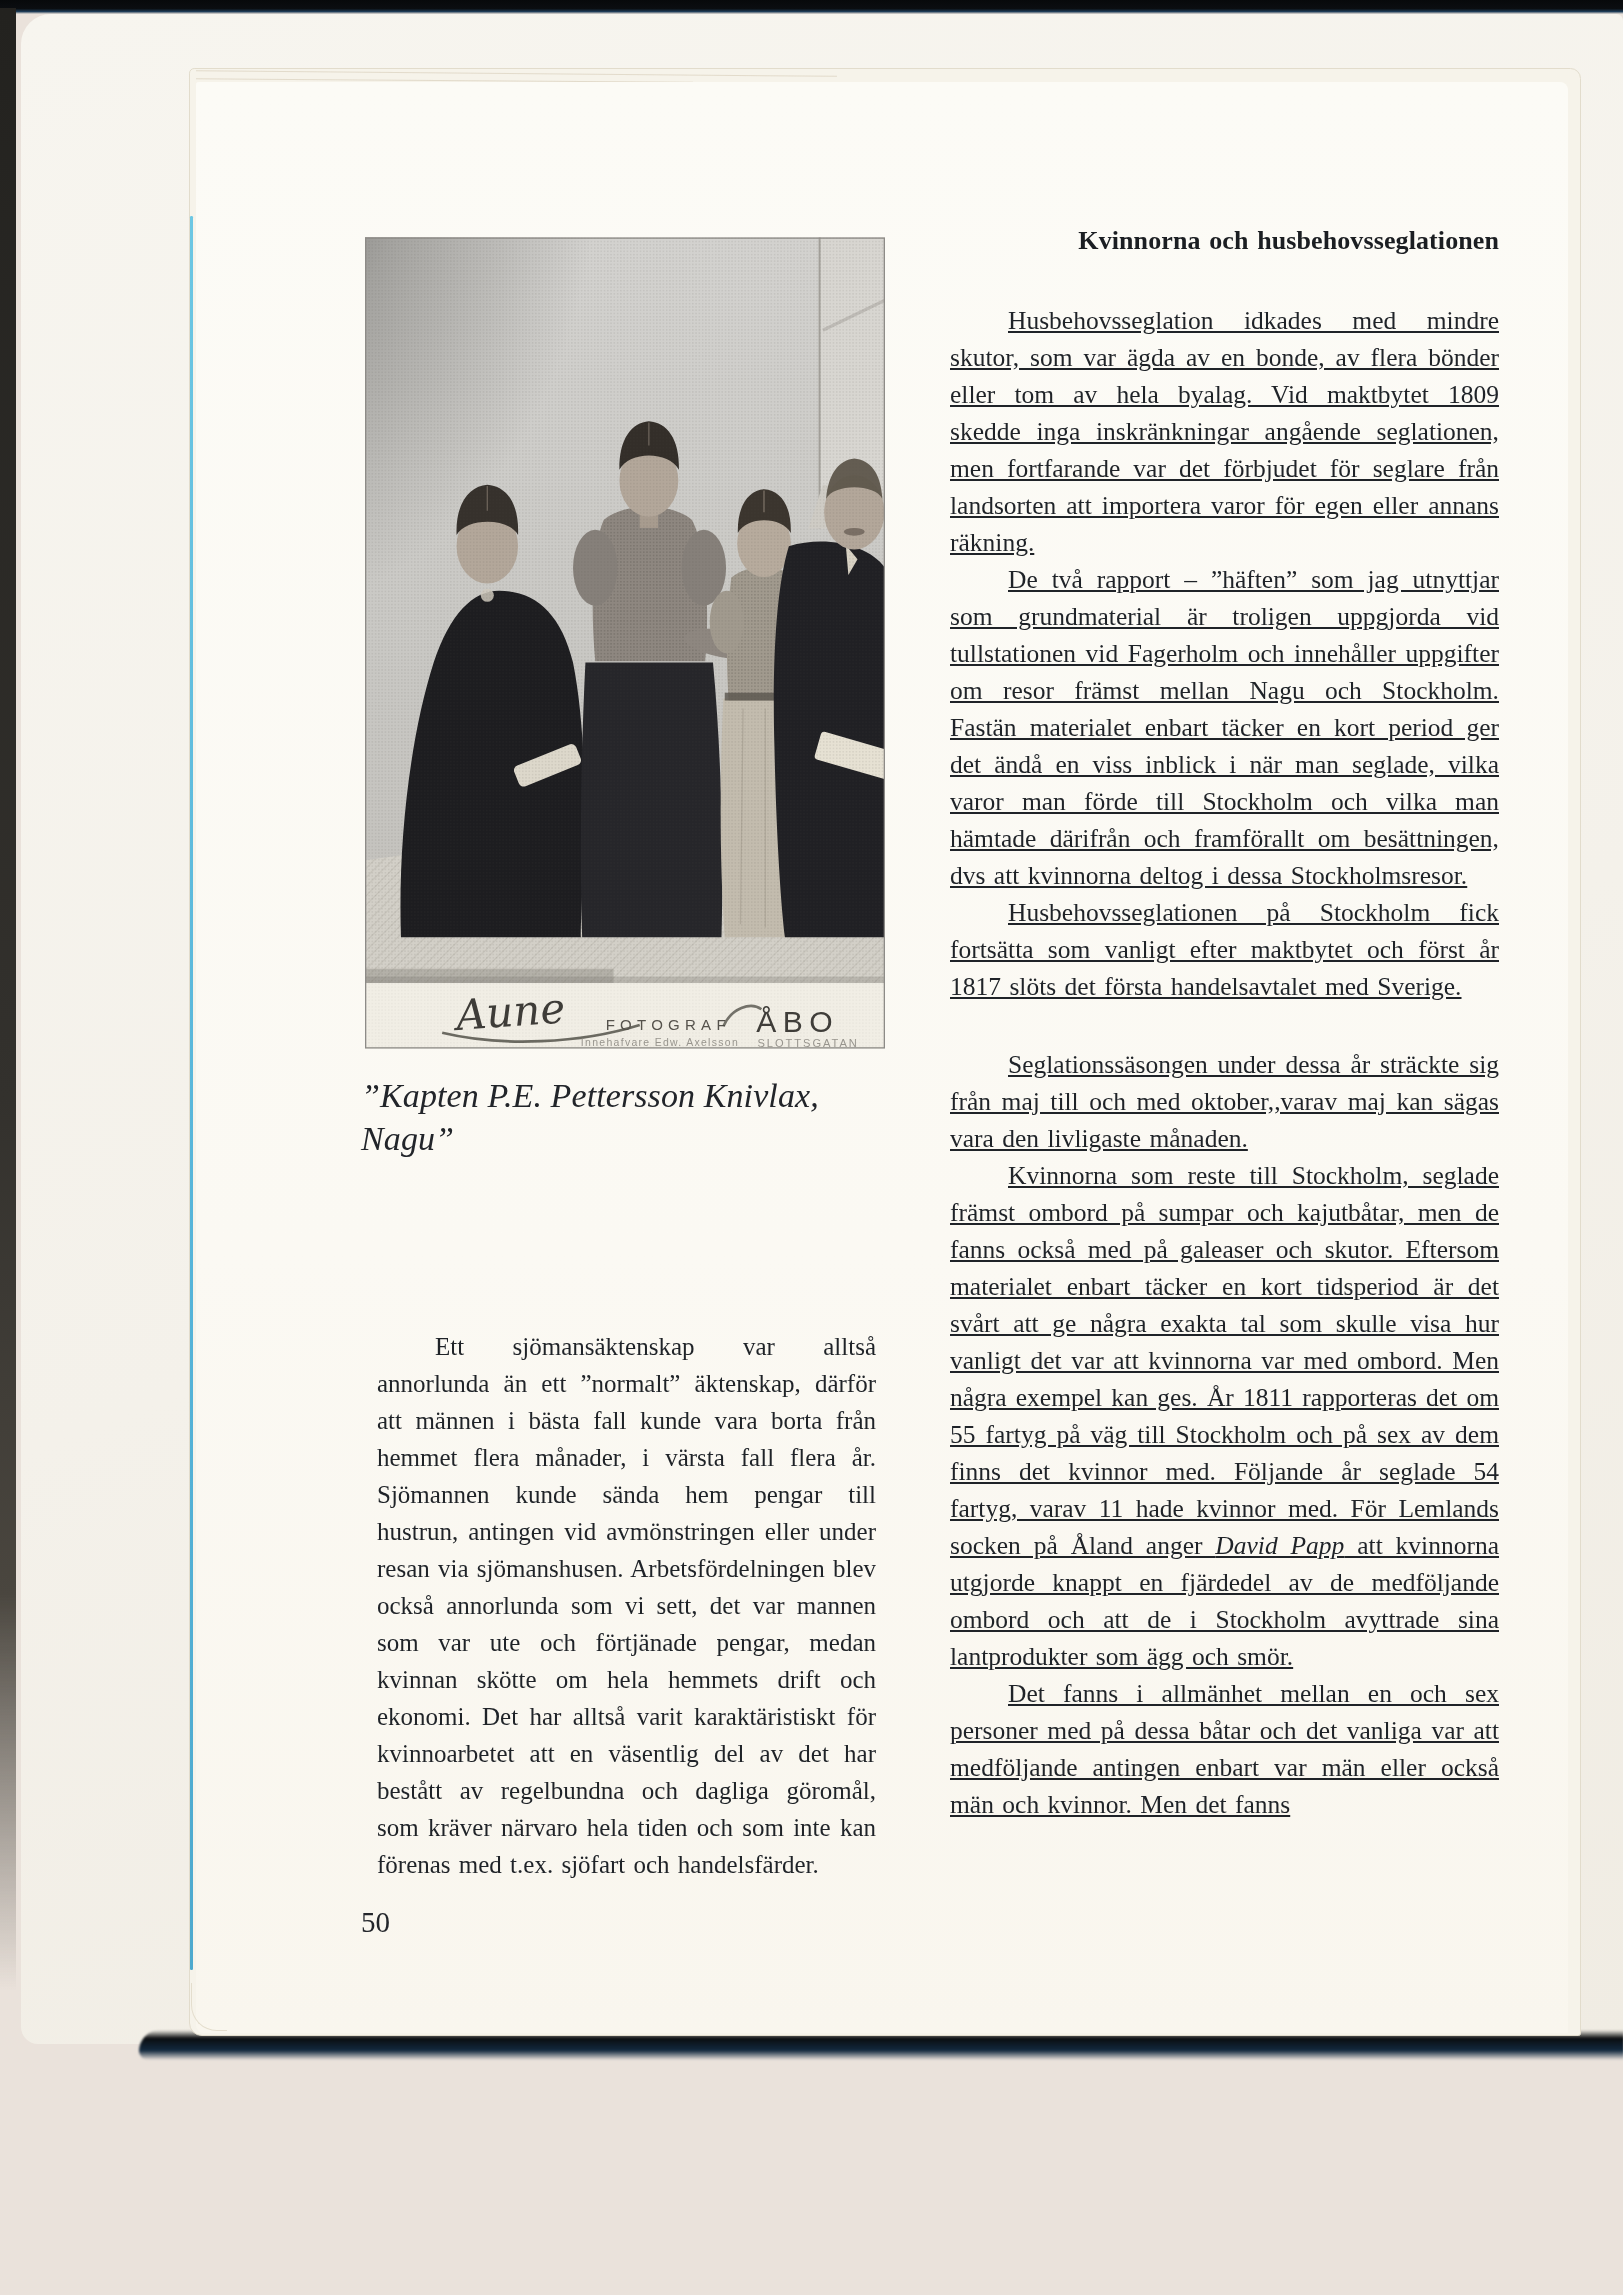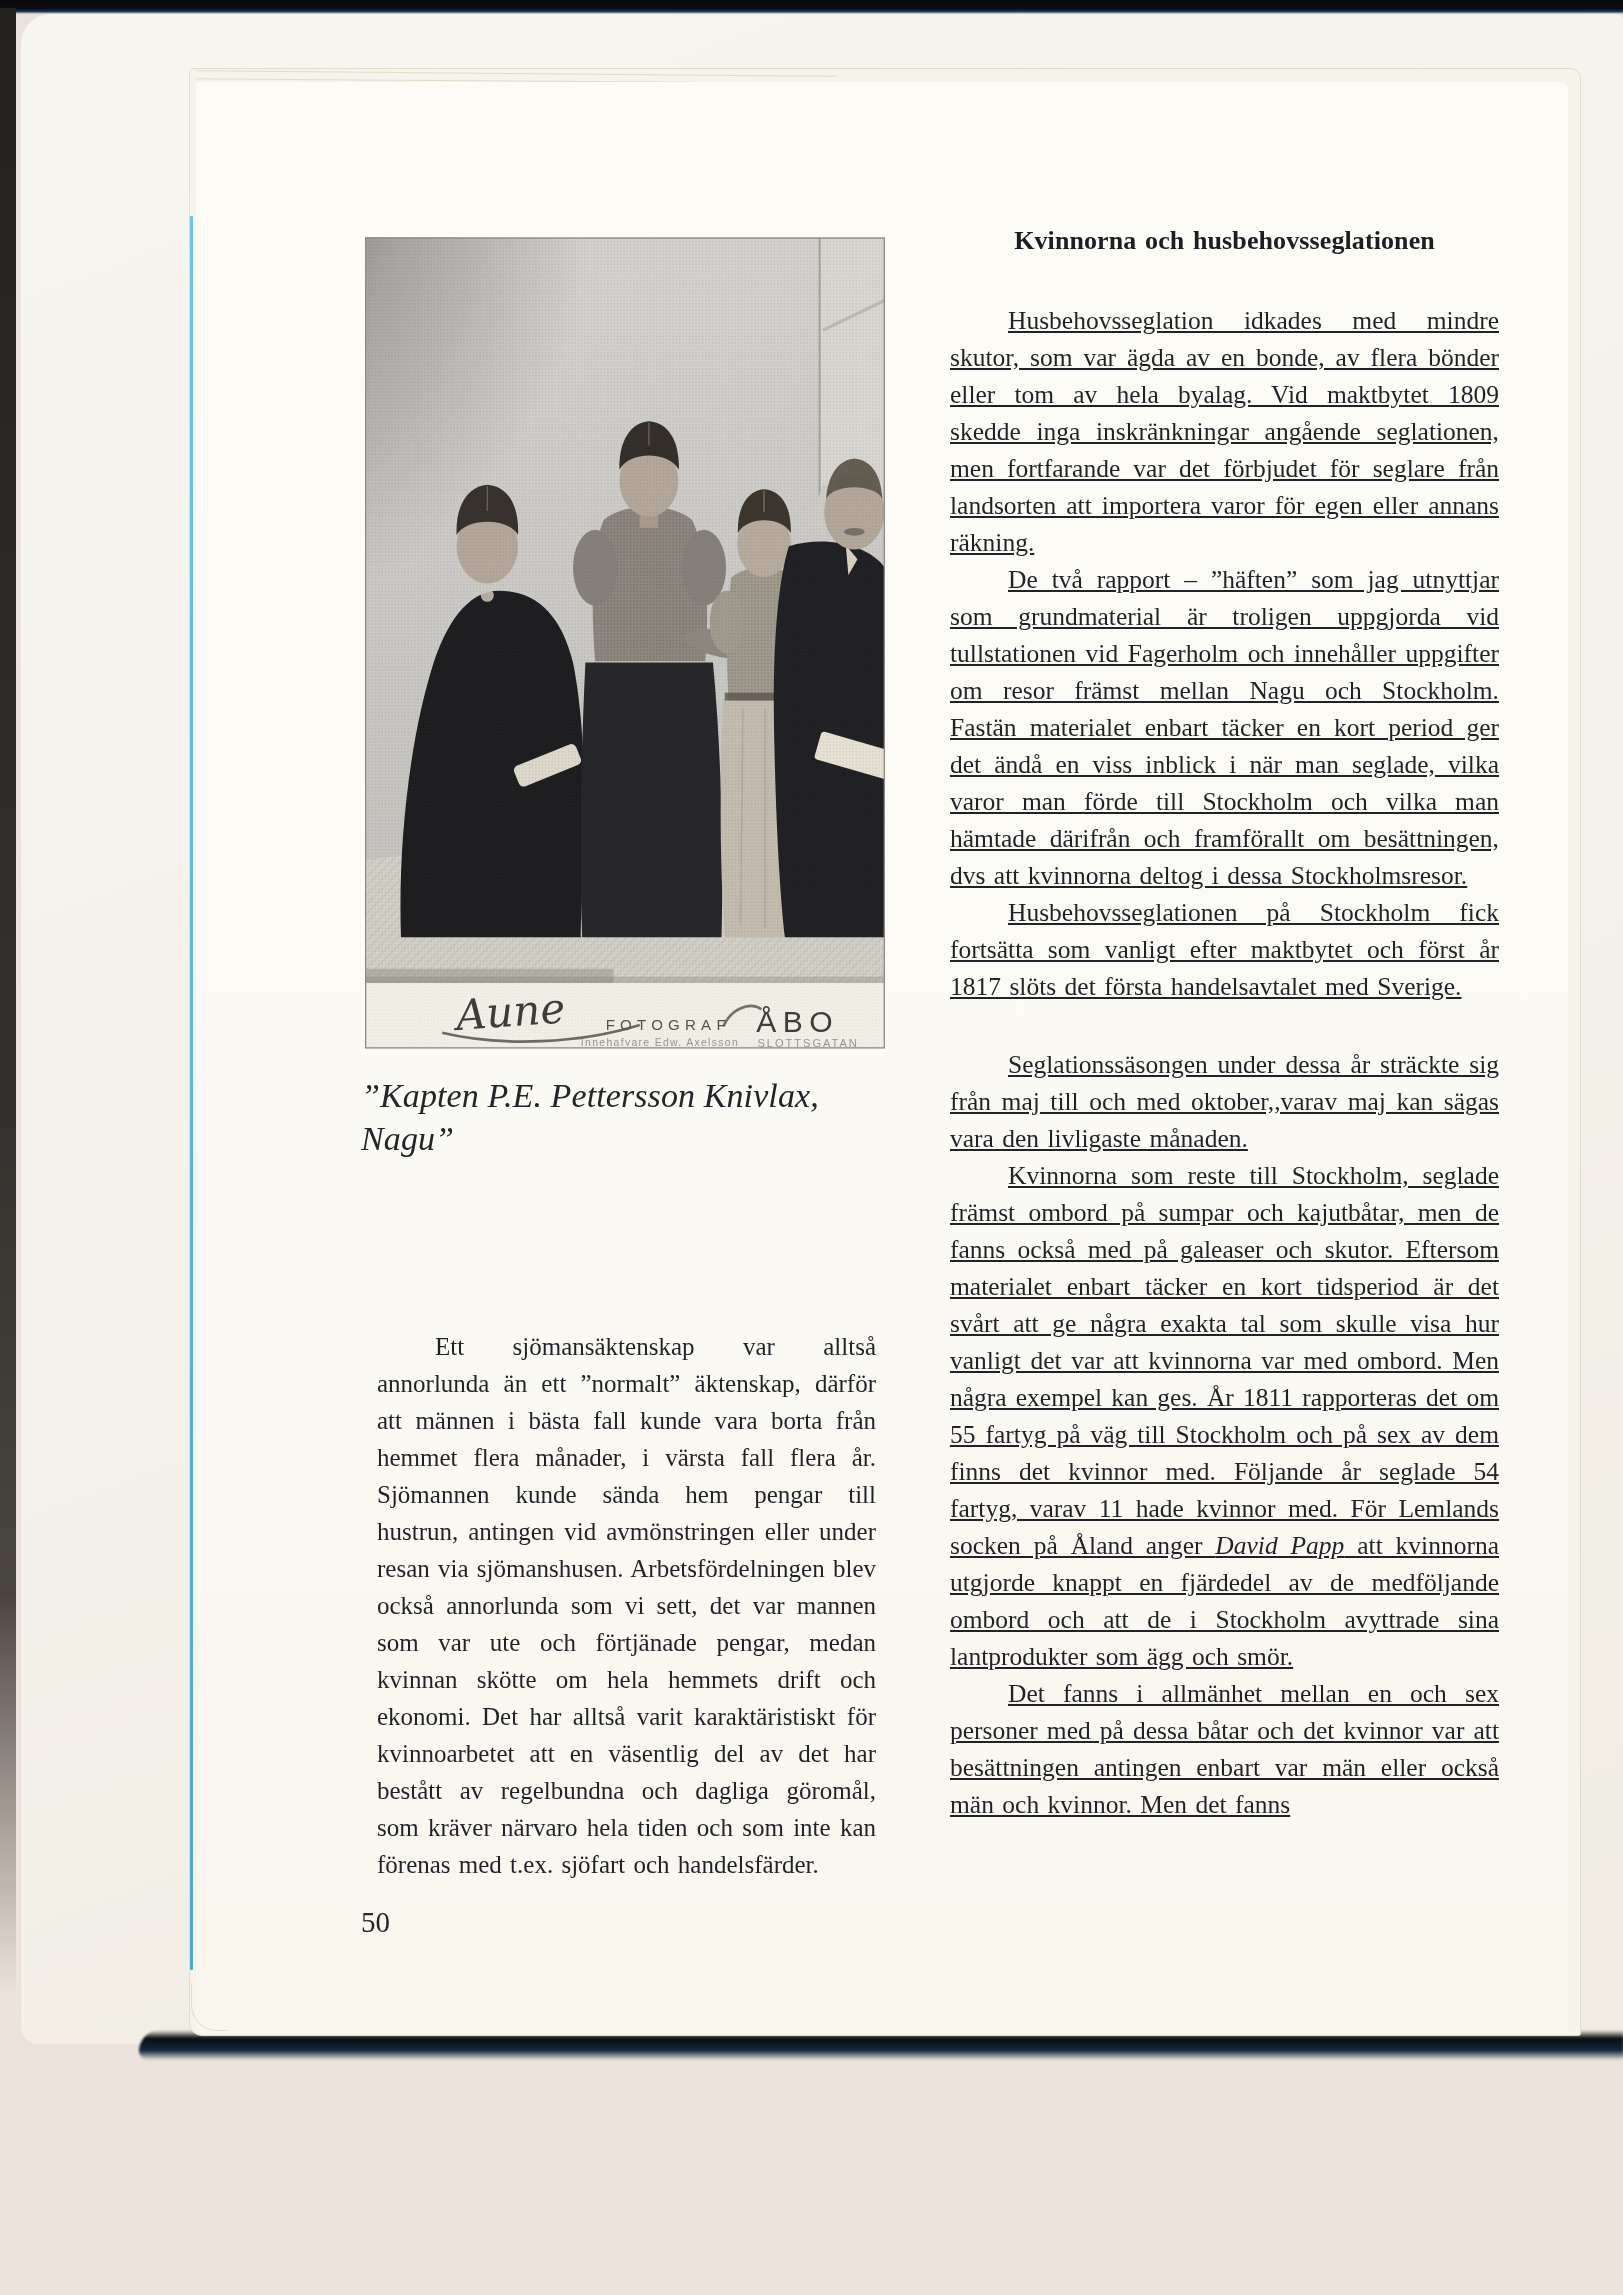--- a/index.html
+++ b/index.html
@@ -70,21 +70,21 @@
     position:absolute;left:361px;top:1906px;
     font-size:29px;color:#23262b;
   }
   .right-column{
     position:absolute;left:950px;top:225px;width:549px;
     font-size:25.5px;line-height:37px;color:#1f2328;
     text-align:justify;word-spacing:.08em;
   }
   .right-column h2{
     font-size:26px;line-height:31px;margin:0 0 46px 0;
-    font-weight:bold;letter-spacing:0.1px;text-align:center;color:#1b1e22;
+    font-weight:bold;letter-spacing:0.1px;text-align:right;color:#1b1e22;
   }
   .right-column p{margin:0;text-indent:58px;text-decoration:underline;}
   .right-column p.section-start{margin-top:41px;}
   .right-column em{font-style:italic;}
 </style>
 </head>
 <body>
 
 <div class="scanner-bar-top"></div>
 <div class="scanner-edge-left"></div>
@@ -210,15 +210,15 @@
 
 <div class="page-number">50</div>
 
 <div class="right-column">
   <h2>Kvinnorna och husbehovsseglationen</h2>
   <p>Husbehovsseglation idkades med mindre skutor, som var ägda av en bonde, av flera bönder eller tom av hela byalag. Vid maktbytet 1809 skedde inga inskränkningar angående seglationen, men fortfarande var det förbjudet för seglare från landsorten att importera varor för egen eller annans räkning.</p>
   <p>De två rapport – ”häften” som jag utnyttjar som grundmaterial är troligen uppgjorda vid tullstationen vid Fagerholm och innehåller uppgifter om resor främst mellan Nagu och Stockholm. Fastän materialet enbart täcker en kort period ger det ändå en viss inblick i när man seglade, vilka varor man förde till Stockholm och vilka man hämtade därifrån och framförallt om besättningen, dvs att kvinnorna deltog i dessa Stockholmsresor.</p>
   <p>Husbehovsseglationen på Stockholm fick fortsätta som vanligt efter maktbytet och först år 1817 slöts det första handelsavtalet med Sverige.</p>
   <p class="section-start">Seglationssäsongen under dessa år sträckte sig från maj till och med oktober,,varav maj kan sägas vara den livligaste månaden.</p>
   <p><span>Kvinnorna som reste till Stockholm, seglade främst ombord på sumpar och kajutbåtar, men de fanns också med på galeaser och skutor. Eftersom materialet enbart täcker en kort tidsperiod är det svårt att ge några exakta tal som skulle visa hur vanligt det var att kvinnorna var med ombord. Men några exempel kan ges. År 1811 rapporteras det om 55 fartyg på väg till Stockholm och på sex av dem finns det kvinnor med. Följande år seglade 54 fartyg, varav 11 hade kvinnor med. För Lemlands socken på Åland anger </span><em>David Papp</em><span> att kvinnorna utgjorde knappt en fjärdedel av de medföljande ombord och att de i Stockholm avyttrade sina lantprodukter som ägg och smör.</span></p>
-  <p>Det fanns i allmänhet mellan en och sex personer med på dessa båtar och det kvinnor var att besättningen antingen enbart var män eller också män och kvinnor. Men det fanns</p>
+  <p>Det fanns i allmänhet mellan en och sex personer med på dessa båtar och det vanliga var att medföljande antingen enbart var män eller också män och kvinnor. Men det fanns</p>
 </div>
 
 
 </body></html>

